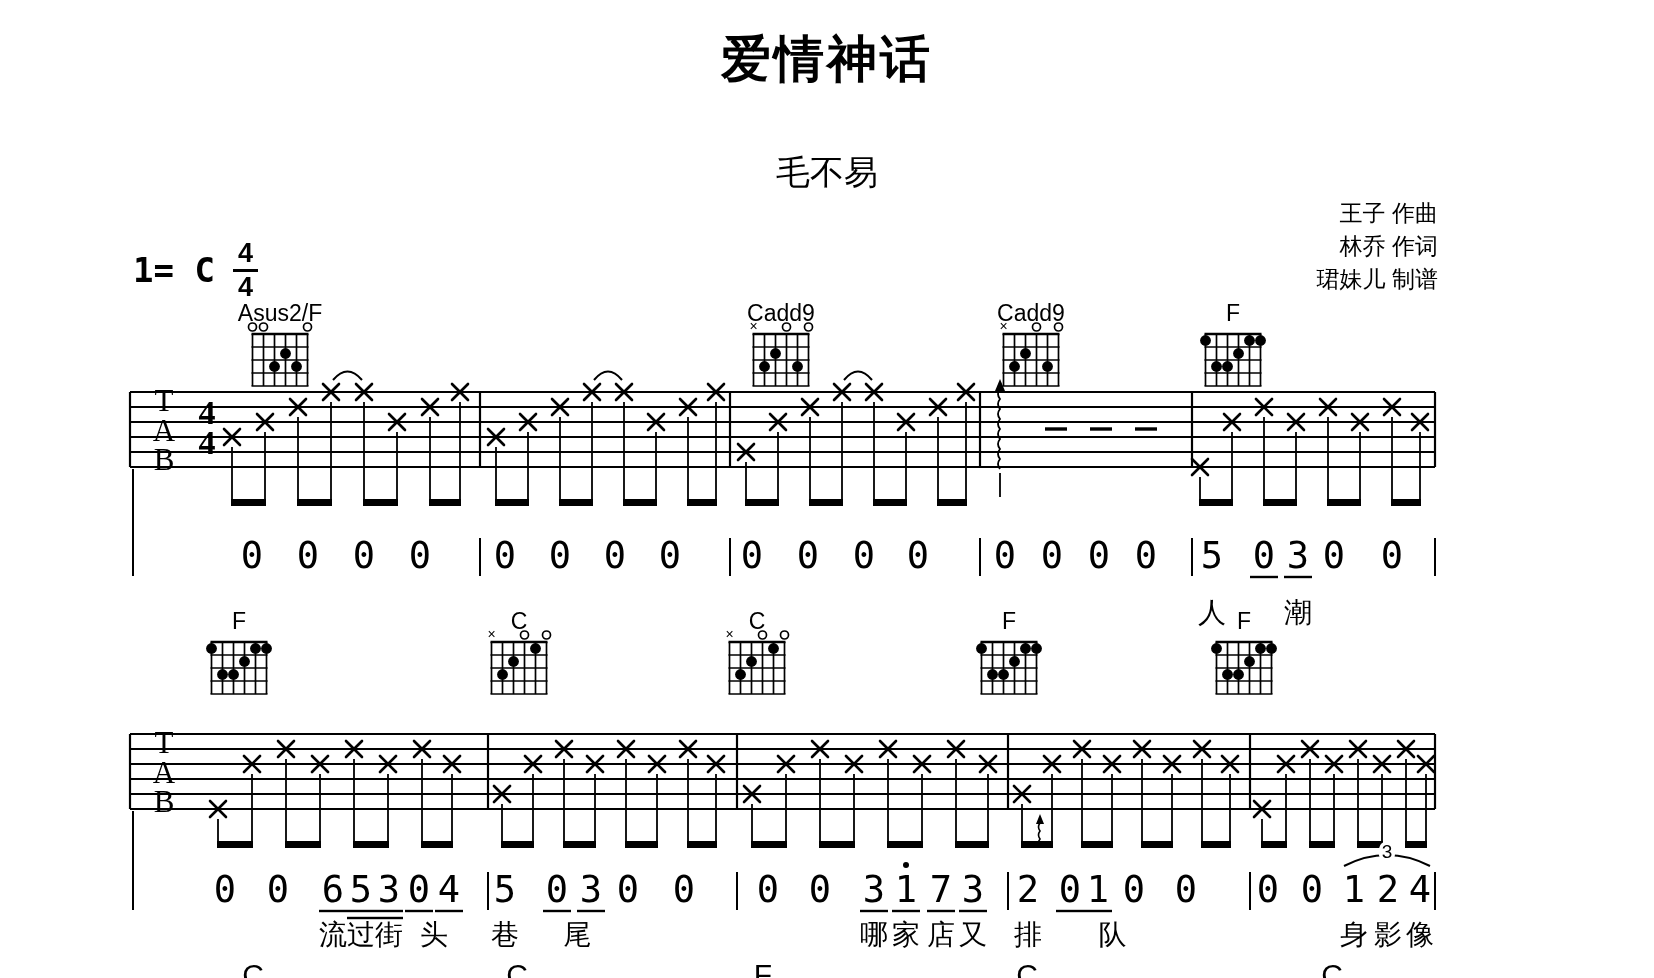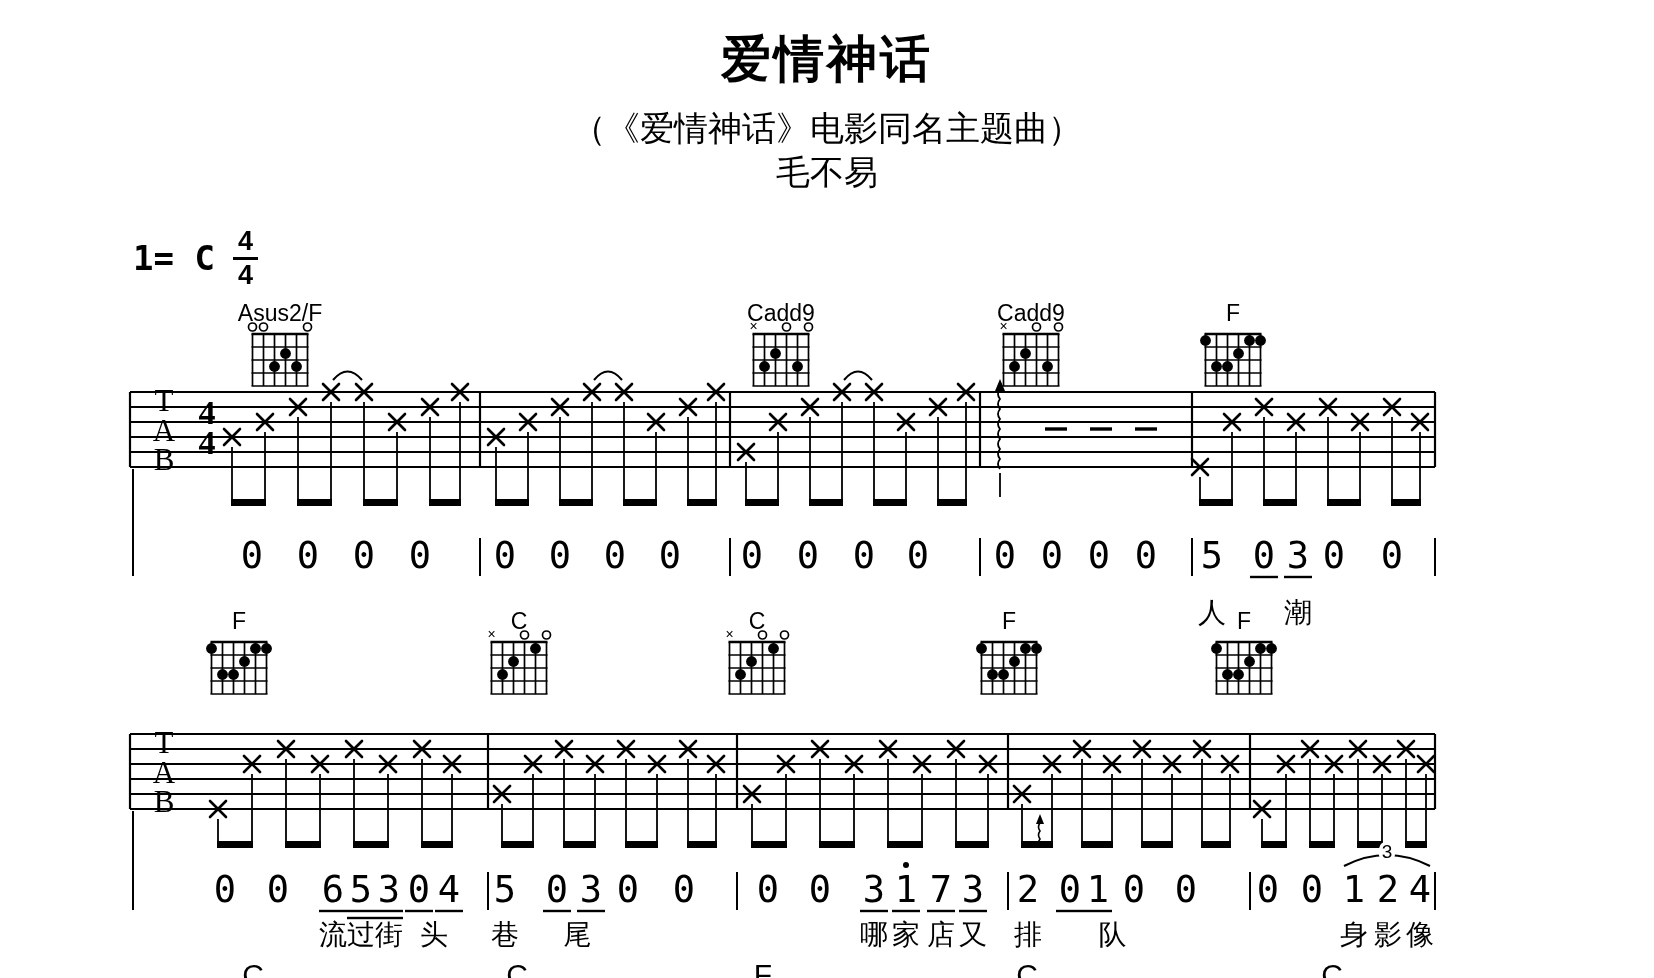--- a/index.html
+++ b/index.html
@@ -4,21 +4,21 @@
 <style>
   html,body{margin:0;padding:0;background:#fff;}
   .page{position:relative;width:1654px;height:978px;background:#fff;overflow:hidden;
         font-family:"Liberation Sans",sans-serif;color:#000;}
   #score{position:absolute;left:0;top:0;}
   .title{position:absolute;left:0;right:0;top:26px;text-align:center;
          font-size:50px;font-weight:700;letter-spacing:3px;}
   .subtitle{position:absolute;left:0;right:0;top:106px;text-align:center;font-size:34px;}
   .artist{position:absolute;left:0;right:0;top:150px;text-align:center;font-size:34px;}
   .credits{position:absolute;right:216px;top:197px;text-align:right;font-size:23px;line-height:33px;}
-  .keysig{position:absolute;left:133px;top:228px;display:flex;align-items:center;gap:18px;height:60px;}
+  .keysig{position:absolute;left:133px;top:240px;display:flex;align-items:center;gap:18px;height:60px;}
   .keylabel{font-family:"DejaVu Sans Mono","Liberation Mono",monospace;font-size:34px;font-weight:600;}
   .frac{display:inline-block;text-align:center;font-weight:700;font-size:27px;line-height:1;}
   .frac .ftop{display:block;border-bottom:3px solid #000;padding:0 5px 2px 5px;}
   .frac .fbot{display:block;padding-top:2px;}
 </style>
 </head>
 <body>
 
 <div class="page">
   <svg id="score" width="1654" height="978" viewBox="0 0 1654 978">
@@ -630,23 +630,27 @@
       <g>
         <text x="253" y="985" text-anchor="middle" font-family="&quot;Liberation Sans&quot;,&quot;DejaVu Sans&quot;,sans-serif" font-size="30" fill="#000000">C</text>
         <text x="517" y="985" text-anchor="middle" font-family="&quot;Liberation Sans&quot;,&quot;DejaVu Sans&quot;,sans-serif" font-size="30" fill="#000000">C</text>
         <text x="763" y="985" text-anchor="middle" font-family="&quot;Liberation Sans&quot;,&quot;DejaVu Sans&quot;,sans-serif" font-size="30" fill="#000000">F</text>
         <text x="1027" y="985" text-anchor="middle" font-family="&quot;Liberation Sans&quot;,&quot;DejaVu Sans&quot;,sans-serif" font-size="30" fill="#000000">C</text>
         <text x="1332" y="985" text-anchor="middle" font-family="&quot;Liberation Sans&quot;,&quot;DejaVu Sans&quot;,sans-serif" font-size="30" fill="#000000">C</text>
       </g>
     </svg>
 
   <div class="title">爱情神话</div>
-  <div class="subtitle">（《爱情神话》电影同名主题曲）</div>
   <div class="artist">毛不易</div>
 
+  <div class="credits">
+    <div>王子 作曲</div>
+    <div>林乔 作词</div>
+    <div>珺妹儿 制谱</div>
+  </div>
 
   <div class="keysig">
     <span class="keylabel">1= C</span>
     <span class="frac">
       <span class="ftop">4</span>
       <span class="fbot">4</span>
     </span>
   </div>
 </div>
 

